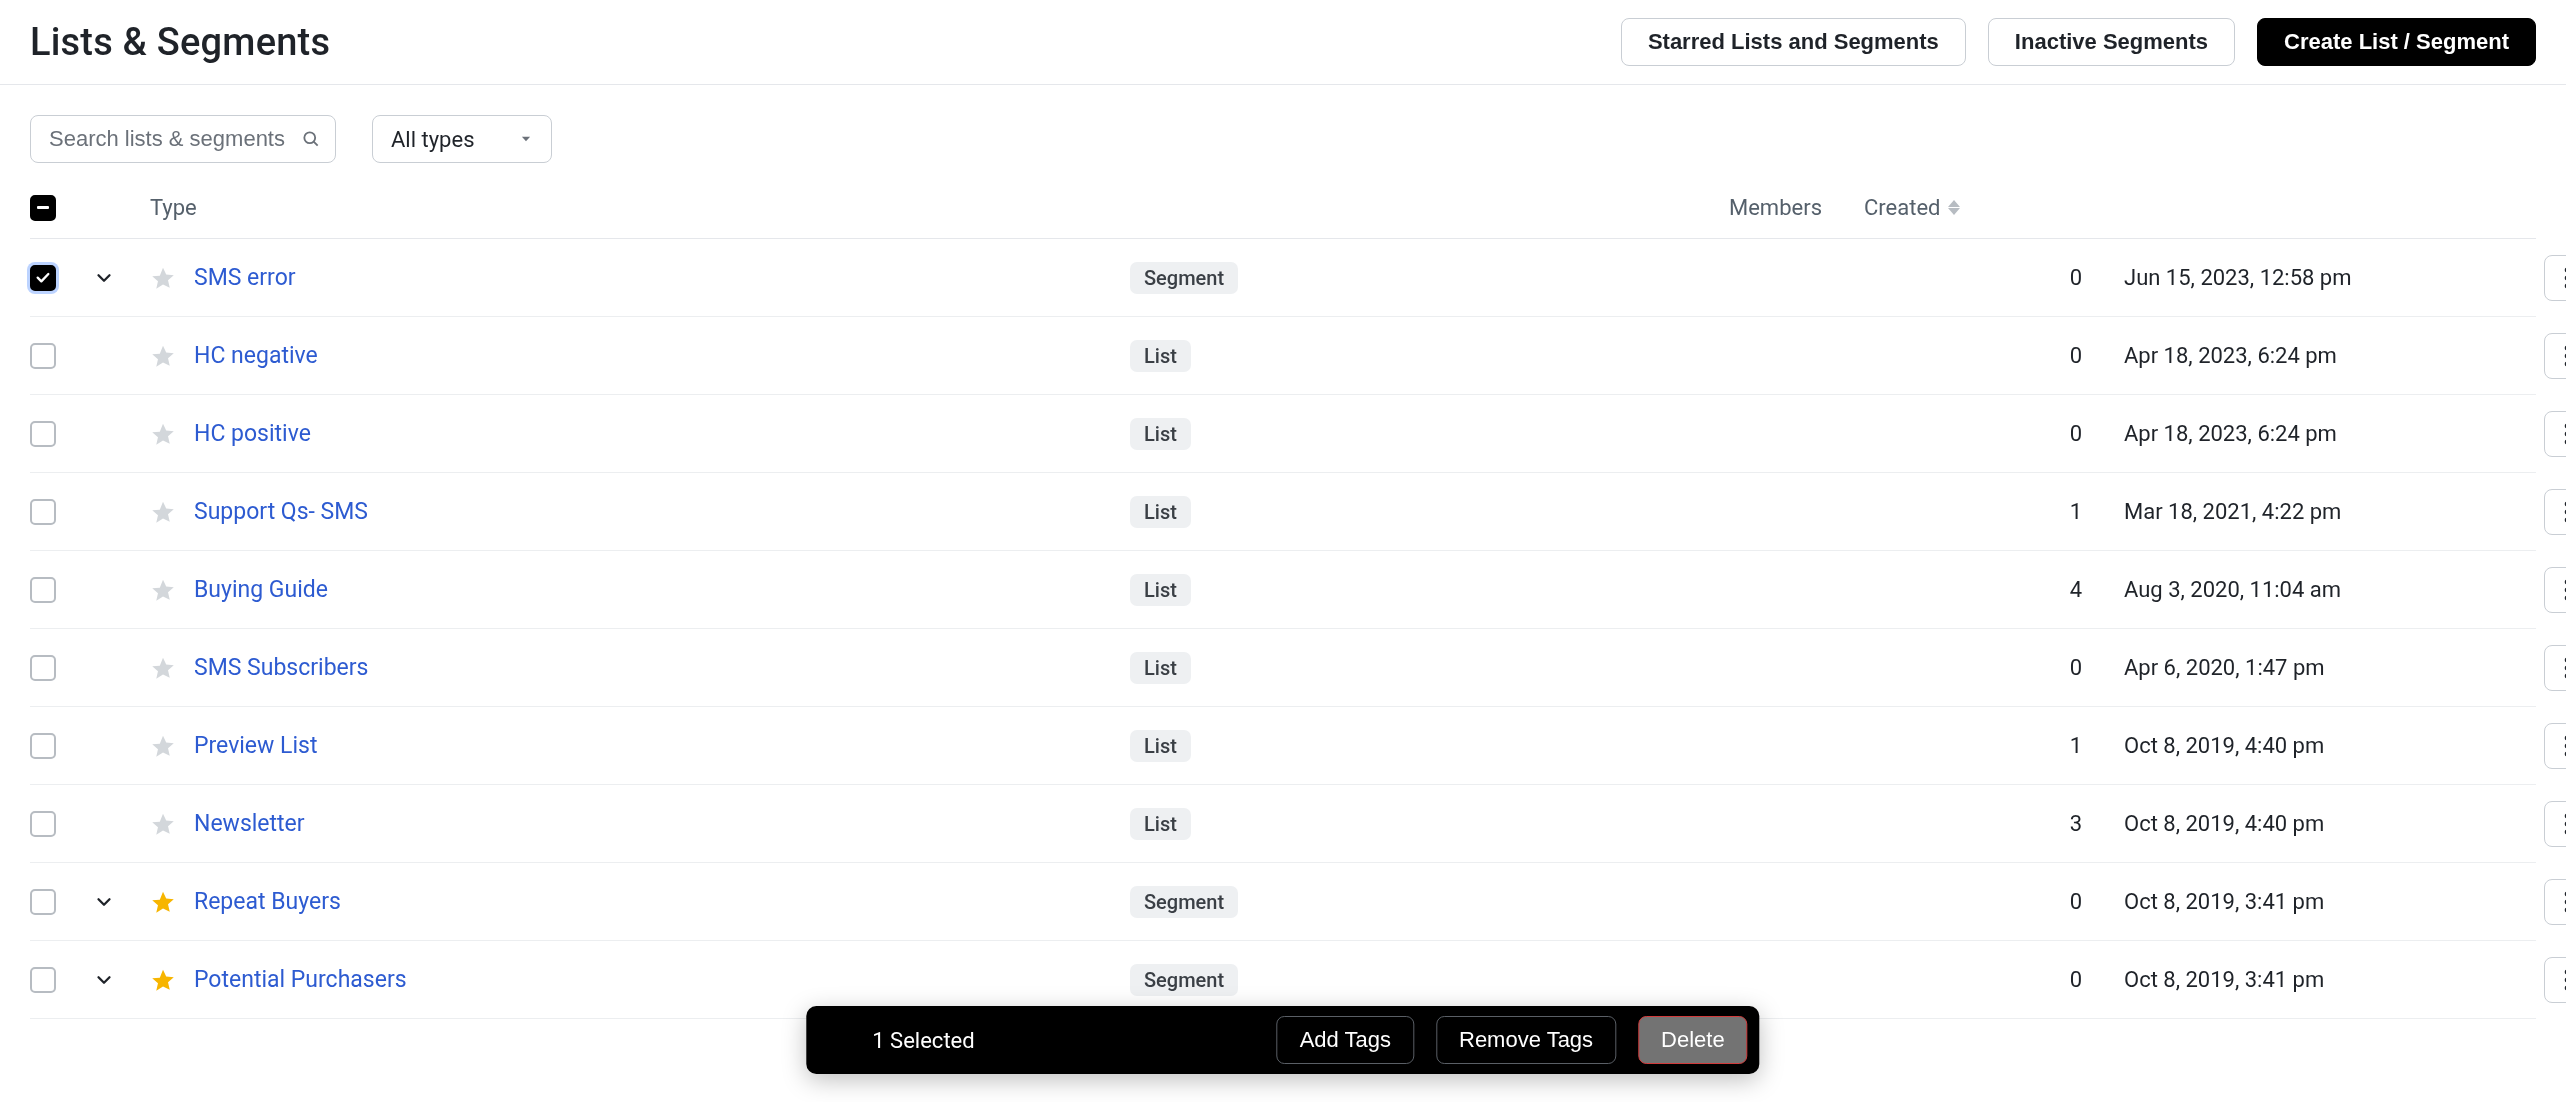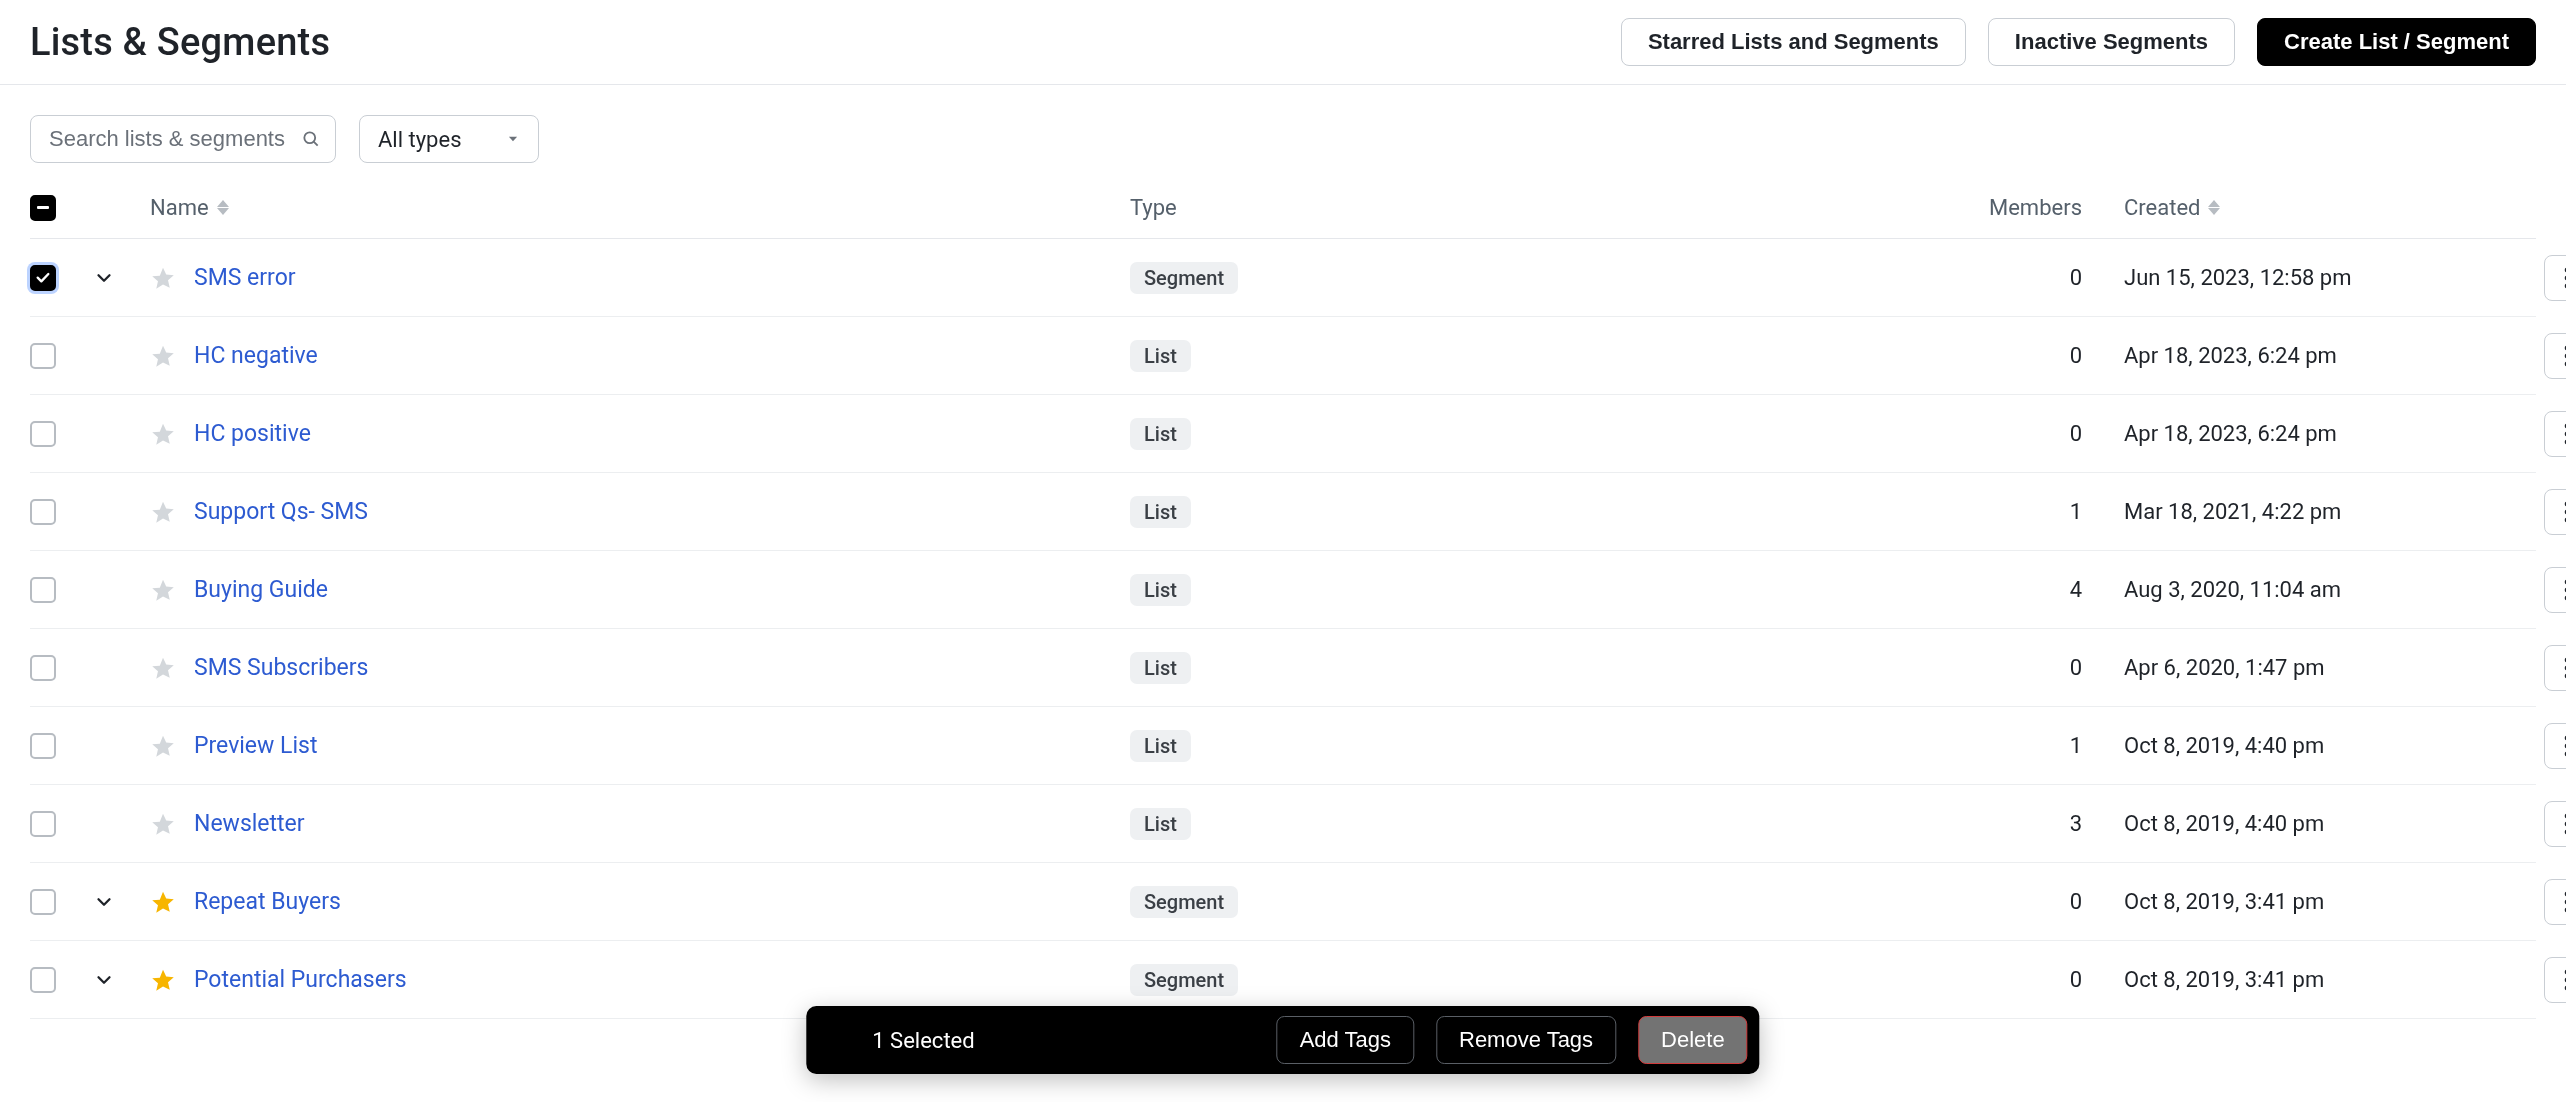--- a/index.html
+++ b/index.html
@@ -30,21 +30,21 @@
     display:inline-flex; align-items:center; justify-content:center;
     height:48px; padding:0 26px;
     border:1.5px solid #c9ced4; background:#fff; color:#1f2329;
     font-size:22px; font-weight:600; border-radius:8px;
     cursor:pointer; white-space:nowrap;
   }
   .btn.primary { background:#000; color:#fff; border-color:#000; }
 
   
   .filters {
-    display:flex; gap:23px; padding:30px 30px 14px 30px;
+    display:flex; gap:36px; padding:30px 30px 14px 30px;
   }
   .search-wrap {
     position:relative; width:306px; height:48px;
     border:1.5px solid #c9ced4; border-radius:8px;
     display:flex; align-items:center;
   }
   .search-wrap input {
     border:none; outline:none; width:100%; height:100%;
     padding:0 44px 0 18px; font-size:22px; color:#1f2329;
     background:transparent; border-radius:8px;
@@ -191,31 +191,20 @@
   </div>
 </div>
 
 <div class="table-wrap">
 
   <div class="thead">
     <div class="th">
       <div class="checkbox indeterminate"></div>
     </div>
     <div class="th"></div>
-    <div class="th">
-      <span>Name</span>
-      <span class="sort-icon">
-        <svg width="12" height="7" viewBox="0 0 12 7">
-            <path d="M6 0 L12 7 L0 7 Z" fill="#b7bcc2"></path>
-          </svg>
-        <svg width="12" height="7" viewBox="0 0 12 7">
-            <path d="M0 0 L12 0 L6 7 Z" fill="#b7bcc2"></path>
-          </svg>
-      </span>
-    </div>
     <div class="th">
       <span>Type</span>
     </div>
     <div class="th members">
       <span>Members</span>
     </div>
     <div class="th" style="padding-left:34px">
       <span>Created</span>
       <span class="sort-icon">
         <svg width="12" height="7" viewBox="0 0 12 7">

